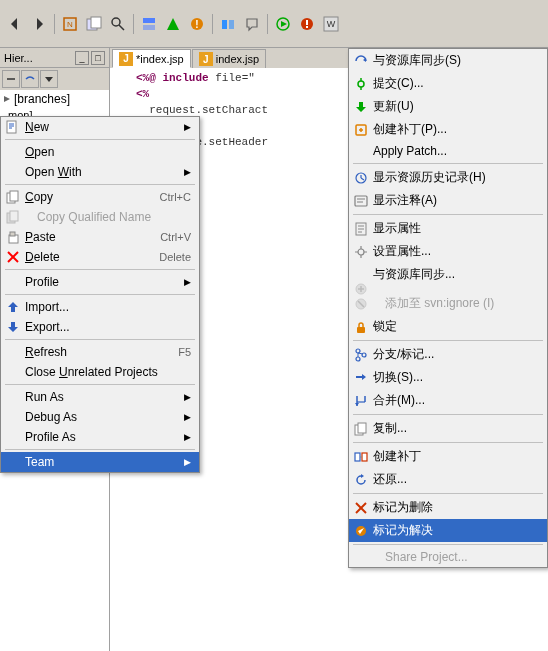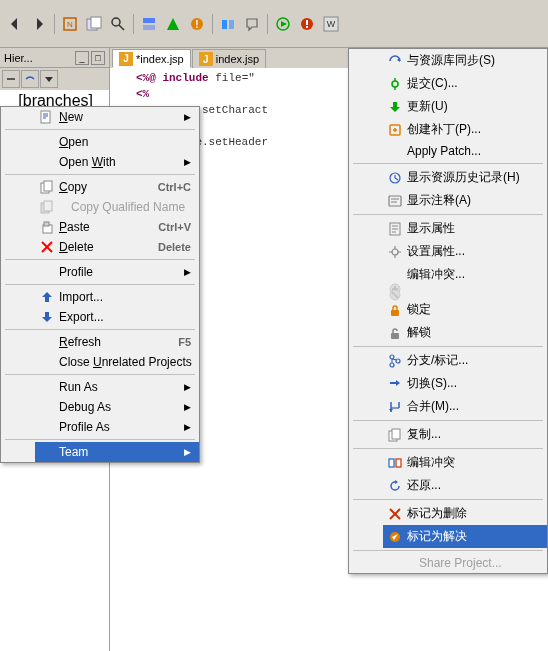--- a/index.html
+++ b/index.html
@@ -162,38 +162,37 @@
       left: 0;
       width: 100%;
       height: 100%;
       pointer-events: none;
       z-index: 100;
     }
 
     
     .ctx-menu-left {
       position: absolute;
-      top: 58px;
+      top: 68px;
       left: 0px;
       width: 200px;
       background: #f0f0f0;
       border: 1px solid #888;
       box-shadow: 2px 2px 4px rgba(0,0,0,0.3);
       pointer-events: all;
       font-size: 12px;
     }
     .ctx-item {
       padding: 3px 8px 3px 24px;
       cursor: pointer;
       position: relative;
       white-space: nowrap;
       display: flex;
       justify-content: space-between;
       align-items: center;
-      margin-left: 34px;
     }
     .ctx-item:hover, .ctx-item.highlighted {
       background: #316ac5;
       color: white;
     }
     .ctx-item.disabled {
       color: #a0a0a0;
       padding-left: 36px;
     }
     .ctx-item.has-arrow::after {
@@ -214,21 +213,20 @@
       width: 16px;
       height: 16px;
       display: flex;
       align-items: center;
       justify-content: center;
     }
     .ctx-shortcut {
       color: #666;
       font-size: 11px;
       margin-left: 16px;
-      font-weight: bold;
     }
     .underline { text-decoration: underline; }
 
     
     .ctx-menu-right {
       position: absolute;
       top: 0px;
       right: 0px;
       width: 200px;
       background: #f0f0f0;
@@ -355,21 +353,21 @@
             <path d="M2,6 Q6,2 10,6" fill="none" stroke="#3060c0" stroke-width="1.5"></path>
           </svg>
       </div>
       <div style="width:18px;height:18px;border:1px solid #a0a0a0;background:#d4d0c8;display:flex;align-items:center;justify-content:center;">
         <svg width="12" height="12" viewBox="0 0 12 12">
             <polygon points="2,4 10,4 6,9" fill="#333"></polygon>
           </svg>
       </div>
     </div>
     <div class="file-tree">
-      <div class="tree-item-branches" style="font-size:16px;padding:2px 16px;">
+      <div class="tree-item-branches" style="font-size:12px;padding:2px 2px;">
         <svg width="10" height="10">
             <polygon points="2,2 8,5 2,8" fill="#666"></polygon>
           </svg>
         <span>[branches]</span>
       </div>
       <div class="tree-item">mon]</div>
       <div class="tree-item" style="display:flex;justify-content:space-between;">
         <span>.jsp</span>
           <span style="color:#666">16 10</span>
       </div>
@@ -632,56 +630,48 @@
       <div class="ctx-item">
         <span class="ctx-item-icon">
           <svg width="14" height="14" viewBox="0 0 14 14">
               <circle cx="7" cy="7" r="3" fill="none" stroke="#888" stroke-width="1.2"></circle>
               <path d="M7,1 L7,4 M7,10 L7,13 M1,7 L4,7 M10,7 L13,7" fill="none" stroke="#888" stroke-width="1.2"></path>
             </svg>
         </span>
         <span>设置属性...</span>
       </div>
       <div class="ctx-item">
-        <span>编辑冲突...</span>
+        <span>与资源库同步...</span>
       </div>
       <div class="ctx-item disabled" style="color:#a0a0a0;">
         <span class="ctx-item-icon">
           <svg width="14" height="14" viewBox="0 0 14 14">
               <circle cx="7" cy="7" r="5" fill="#ddd" stroke="#ccc" stroke-width="1"></circle>
               <line x1="7" y1="4" x2="7" y2="10" stroke="#bbb" stroke-width="1.5"></line>
               <line x1="4" y1="7" x2="10" y2="7" stroke="#bbb" stroke-width="1.5"></line>
             </svg>
         </span>
       </div>
       <div class="ctx-item disabled" style="color:#a0a0a0;">
         <span class="ctx-item-icon">
           <svg width="14" height="14" viewBox="0 0 14 14">
               <circle cx="7" cy="7" r="5" fill="#ddd" stroke="#ccc" stroke-width="1"></circle>
               <line x1="4" y1="4" x2="10" y2="10" stroke="#bbb" stroke-width="1.5"></line>
             </svg>
         </span>
+        <span>添加至 svn:ignore (I)</span>
       </div>
       <div class="ctx-item">
         <span class="ctx-item-icon">
           <svg width="14" height="14" viewBox="0 0 14 14">
               <rect x="3" y="7" width="8" height="6" rx="1" fill="#e08000"></rect>
               <path d="M5,7 L5,5 A2,2 0 0 1 9,5 L9,7" fill="none" stroke="#e08000" stroke-width="1.5"></path>
             </svg>
         </span>
         <span>锁定</span>
-      </div>
-      <div class="ctx-item">
-        <span class="ctx-item-icon">
-          <svg width="14" height="14" viewBox="0 0 14 14">
-              <rect x="3" y="7" width="8" height="6" rx="1" fill="#888"></rect>
-              <path d="M5,7 L5,5 A2,2 0 0 1 9,5" fill="none" stroke="#888" stroke-width="1.5"></path>
-            </svg>
-        </span>
-        <span>解锁</span>
       </div>
 
       <div class="ctx-separator"></div>
 
       <div class="ctx-item">
         <span class="ctx-item-icon">
           <svg width="14" height="14" viewBox="0 0 14 14">
               <circle cx="4" cy="3" r="2" fill="none" stroke="#3060c0" stroke-width="1.2"></circle>
               <circle cx="4" cy="11" r="2" fill="none" stroke="#3060c0" stroke-width="1.2"></circle>
               <circle cx="10" cy="7" r="2" fill="none" stroke="#3060c0" stroke-width="1.2"></circle>
@@ -726,21 +716,21 @@
       <div class="ctx-separator"></div>
 
       <div class="ctx-item">
         <span class="ctx-item-icon">
           <svg width="14" height="14" viewBox="0 0 14 14">
               <rect x="1" y="3" width="5" height="8" fill="#fff" stroke="#3060c0" stroke-width="1.2"></rect>
               <rect x="8" y="3" width="5" height="8" fill="#fff" stroke="#cc3300" stroke-width="1.2"></rect>
               <line x1="6" y1="7" x2="8" y2="7" stroke="#888" stroke-width="1"></line>
             </svg>
         </span>
-        <span>编辑冲突</span>
+        <span>创建补丁</span>
       </div>
       <div class="ctx-item">
         <span class="ctx-item-icon">
           <svg width="14" height="14" viewBox="0 0 14 14">
               <path d="M11,7 A4,4 0 1 1 7,3" fill="none" stroke="#3060c0" stroke-width="1.5"></path>
               <polygon points="7,1 7,5 10,3" fill="#3060c0"></polygon>
             </svg>
         </span>
         <span>还原...</span>
       </div>

